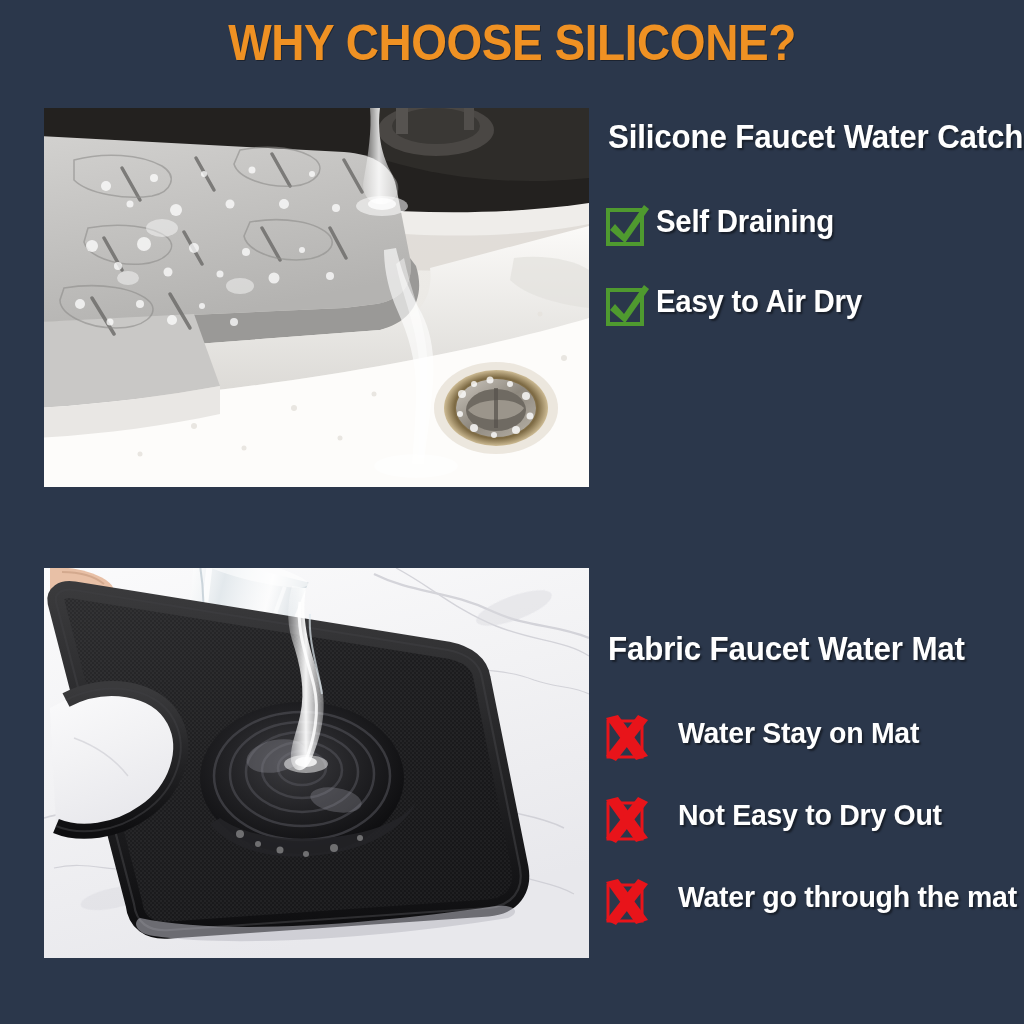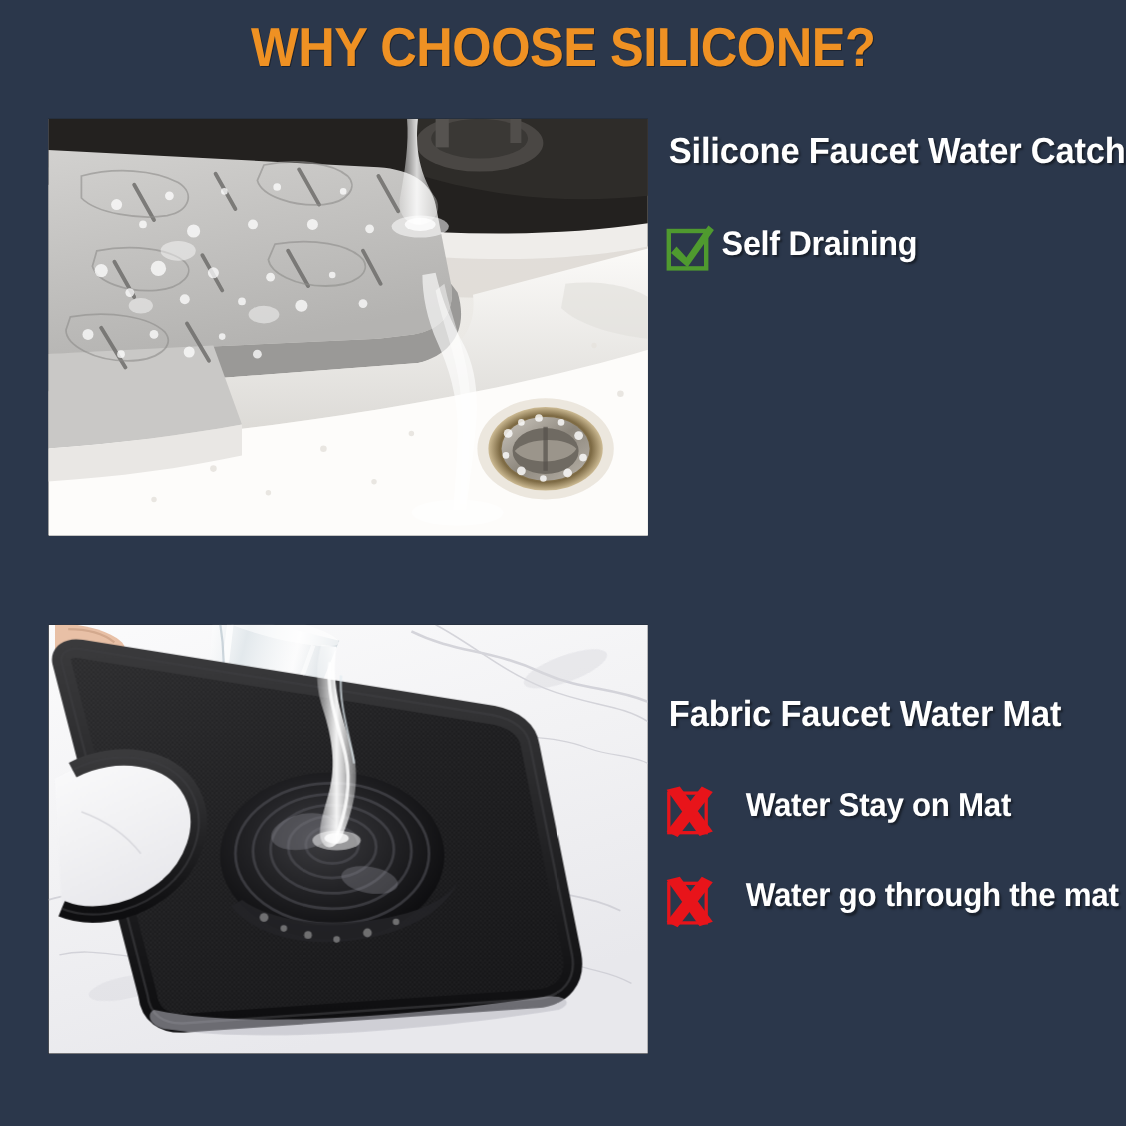--- a/index.html
+++ b/index.html
@@ -353,20 +353,29 @@
       <div class="item">
         <span class="icon">
           <svg viewBox="0 0 46 46">
             <rect x="4" y="6" width="34" height="34" fill="none" stroke="#4f9a2f" stroke-width="4"></rect>
             <path d="M6,26 L11,20 L20,30 L40,1 L45,5 L21,39 Z" fill="#4f9a2f"></path>
           </svg>
         </span>
         <span class="item-label">Self Draining</span>
       </div>
 
+      <div class="item">
+        <span class="icon">
+          <svg viewBox="0 0 46 46">
+            <rect x="4" y="6" width="34" height="34" fill="none" stroke="#4f9a2f" stroke-width="4"></rect>
+            <path d="M6,26 L11,20 L20,30 L40,1 L45,5 L21,39 Z" fill="#4f9a2f"></path>
+          </svg>
+        </span>
+        <span class="item-label">Easy to Air Dry</span>
+      </div>
 
 
     </div>
   </div>
 
   <div class="col" id="col-fabric">
     <div class="col-head">Fabric Faucet Water Mat</div>
 
     <div class="items">
 
@@ -374,20 +383,30 @@
         <span class="icon">
           <svg viewBox="0 0 46 46">
             <rect x="4" y="5" width="34" height="36" fill="none" stroke="#e8141a" stroke-width="3"></rect>
             <path d="M2,2 L14,-1 L44,40 L32,44 Z" fill="#e8141a"></path>
             <path d="M44,4 L34,-1 L2,40 L12,45 Z" fill="#e8141a"></path>
           </svg>
         </span>
         <span class="item-label">Water Stay on Mat</span>
       </div>
 
+      <div class="item">
+        <span class="icon">
+          <svg viewBox="0 0 46 46">
+            <rect x="4" y="5" width="34" height="36" fill="none" stroke="#e8141a" stroke-width="3"></rect>
+            <path d="M2,2 L14,-1 L44,40 L32,44 Z" fill="#e8141a"></path>
+            <path d="M44,4 L34,-1 L2,40 L12,45 Z" fill="#e8141a"></path>
+          </svg>
+        </span>
+        <span class="item-label">Not Easy to Dry Out</span>
+      </div>
 
       <div class="item">
         <span class="icon">
           <svg viewBox="0 0 46 46">
             <rect x="4" y="5" width="34" height="36" fill="none" stroke="#e8141a" stroke-width="3"></rect>
             <path d="M2,2 L14,-1 L44,40 L32,44 Z" fill="#e8141a"></path>
             <path d="M44,4 L34,-1 L2,40 L12,45 Z" fill="#e8141a"></path>
           </svg>
         </span>
         <span class="item-label">Water go through the mat</span>

